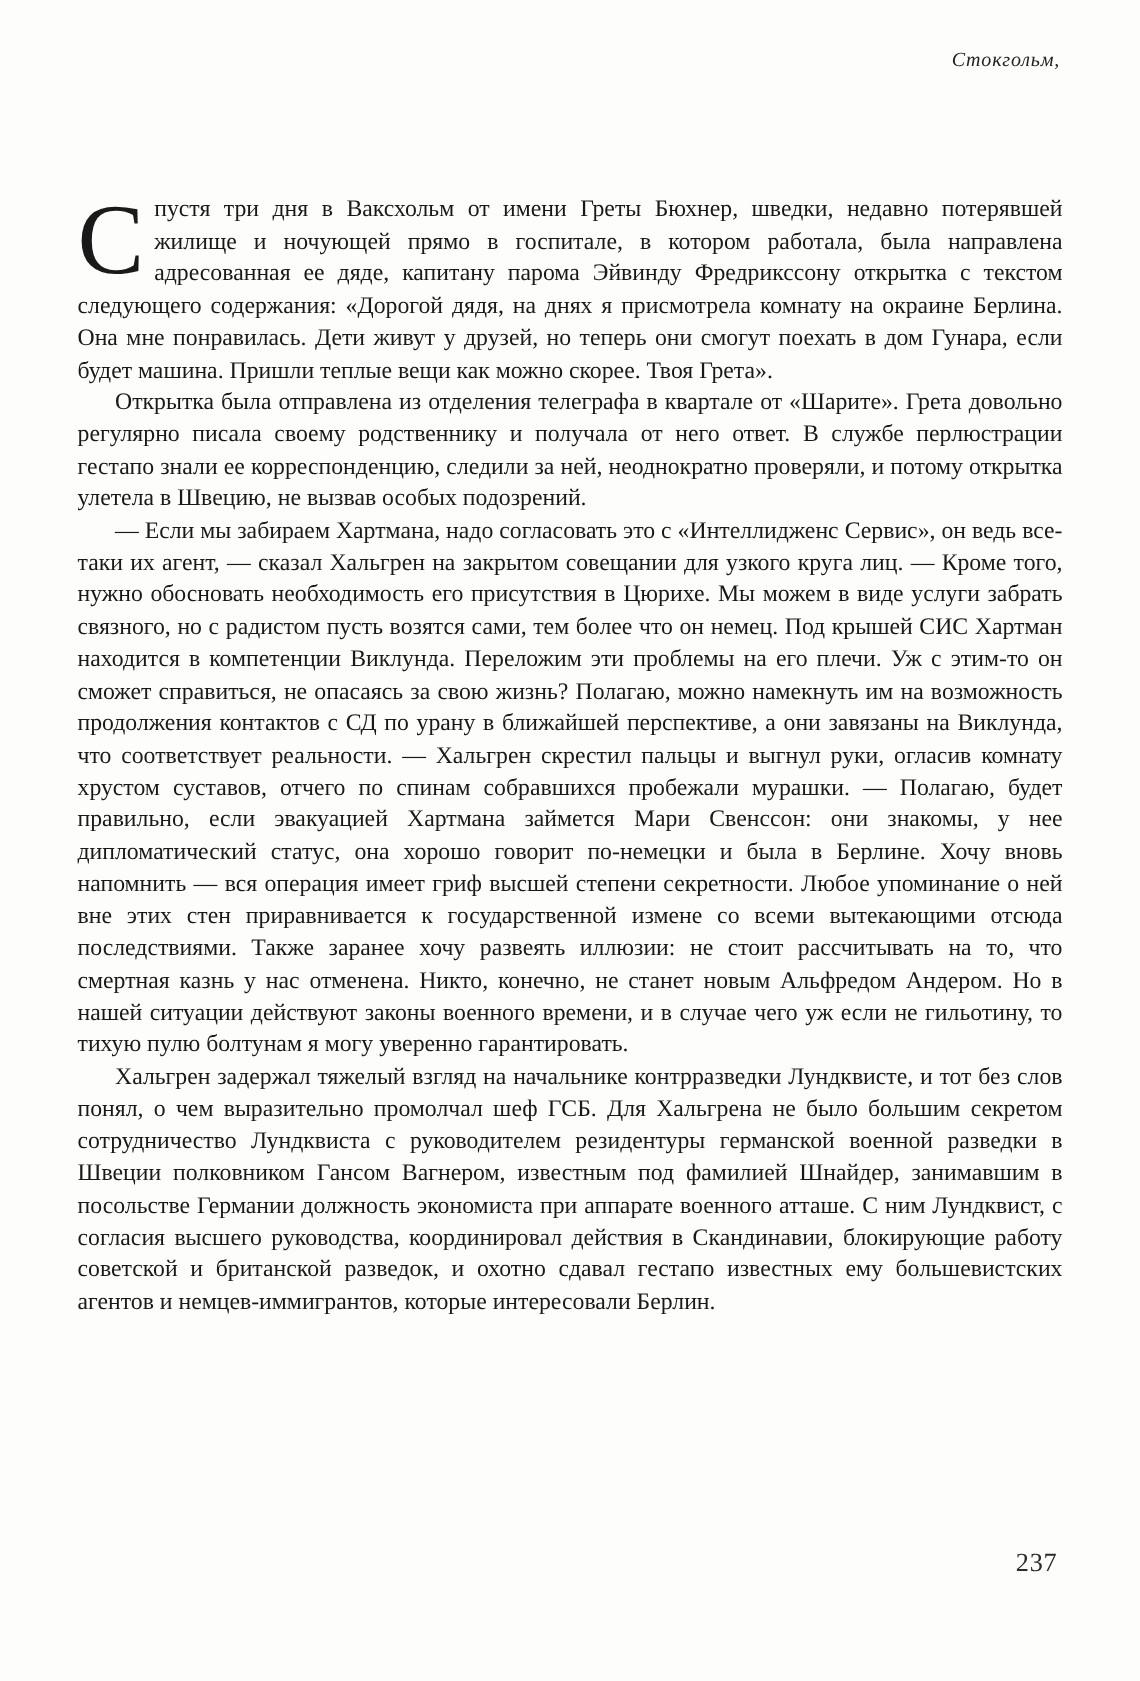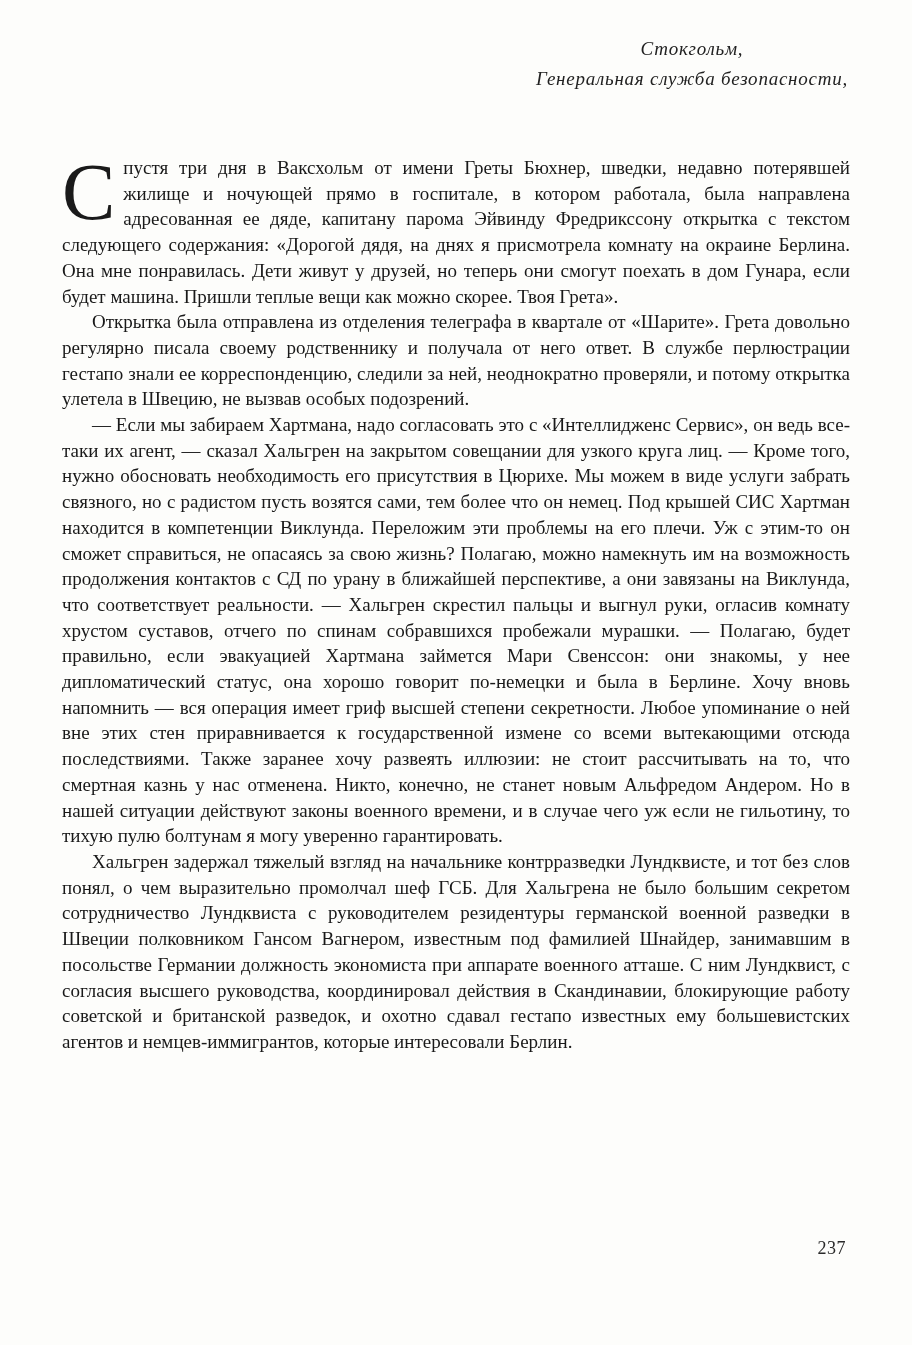--- a/index.html
+++ b/index.html
@@ -14,23 +14,23 @@
     margin: 0 auto;
     background: #fdfdfb;
     overflow: hidden;
     font-family: "Liberation Serif", serif;
     color: #1c1c1c;
   }
   .running-header {
     position: absolute;
     top: 34px;
     right: 64px;
-    text-align: center;
+    text-align: right;
     font-style: italic;
-    font-size: 19px;
+    font-size: 16px;
     line-height: 30px;
     letter-spacing: 0.04em;
     color: #222;
   }
   .body-text {
     position: absolute;
     top: 155px;
     left: 62px;
     width: 788px;
     font-size: 19px;
@@ -52,33 +52,32 @@
     line-height: 70px;
     height: 74px;
     padding: 2px 8px 0 0;
     color: #1a1a1a;
     font-family: "Liberation Serif", serif;
   }
   .page-number {
     position: absolute;
     top: 1238px;
     right: 66px;
-    font-size: 18px;
+    font-size: 21px;
     color: #2a2a2a;
     letter-spacing: 0.03em;
   }
 </style>
 </head>
 <body>
 
 <div class="page">
 
   <div class="running-header">
     <div>Стокгольм,</div>
-    <div>Генеральная служба безопасности,</div>
   </div>
 
   <div class="body-text">
     <p class="para first-para"><span class="dropcap">С</span><span>пустя три дня в Ваксхольм от имени Греты Бюхнер, шведки, недавно потерявшей жилище и ночующей прямо в госпитале, в котором работала, была направлена адресованная ее дяде, капитану парома Эйвинду Фредрикссону открытка с текстом следующего содержания: «Дорогой дядя, на днях я присмотрела комнату на окраине Берлина. Она мне понравилась. Дети живут у друзей, но теперь они смогут поехать в дом Гунара, если будет машина. Пришли теплые вещи как можно скорее. Твоя Грета».</span></p>
     <p class="para">Открытка была отправлена из отделения телеграфа в квартале от «Шарите». Грета довольно регулярно писала своему родственнику и получала от него ответ. В службе перлюстрации гестапо знали ее корреспонденцию, следили за ней, неоднократно проверяли, и потому открытка улетела в Швецию, не вызвав особых подозрений.</p>
     <p class="para">— Если мы забираем Хартмана, надо согласовать это с «Интеллидженс Сервис», он ведь все-таки их агент, — сказал Хальгрен на закрытом совещании для узкого круга лиц. — Кроме того, нужно обосновать необходимость его присутствия в Цюрихе. Мы можем в виде услуги забрать связного, но с радистом пусть возятся сами, тем более что он немец. Под крышей СИС Хартман находится в компетенции Виклунда. Переложим эти проблемы на его плечи. Уж с этим-то он сможет справиться, не опасаясь за свою жизнь? Полагаю, можно намекнуть им на возможность продолжения контактов с СД по урану в ближайшей перспективе, а они завязаны на Виклунда, что соответствует реальности. — Хальгрен скрестил пальцы и выгнул руки, огласив комнату хрустом суставов, отчего по спинам собравшихся пробежали мурашки. — Полагаю, будет правильно, если эвакуацией Хартмана займется Мари Свенссон: они знакомы, у нее дипломатический статус, она хорошо говорит по-немецки и была в Берлине. Хочу вновь напомнить — вся операция имеет гриф высшей степени секретности. Любое упоминание о ней вне этих стен приравнивается к государственной измене со всеми вытекающими отсюда последствиями. Также заранее хочу развеять иллюзии: не стоит рассчитывать на то, что смертная казнь у нас отменена. Никто, конечно, не станет новым Альфредом Андером. Но в нашей ситуации действуют законы военного времени, и в случае чего уж если не гильотину, то тихую пулю болтунам я могу уверенно гарантировать.</p>
     <p class="para">Хальгрен задержал тяжелый взгляд на начальнике контрразведки Лундквисте, и тот без слов понял, о чем выразительно промолчал шеф ГСБ. Для Хальгрена не было большим секретом сотрудничество Лундквиста с руководителем резидентуры германской военной разведки в Швеции полковником Гансом Вагнером, известным под фамилией Шнайдер, занимавшим в посольстве Германии должность экономиста при аппарате военного атташе. С ним Лундквист, с согласия высшего руководства, координировал действия в Скандинавии, блокирующие работу советской и британской разведок, и охотно сдавал гестапо известных ему большевистских агентов и немцев-иммигрантов, которые интересовали Берлин.</p>
   </div>
 
   <div class="page-number">237</div>

